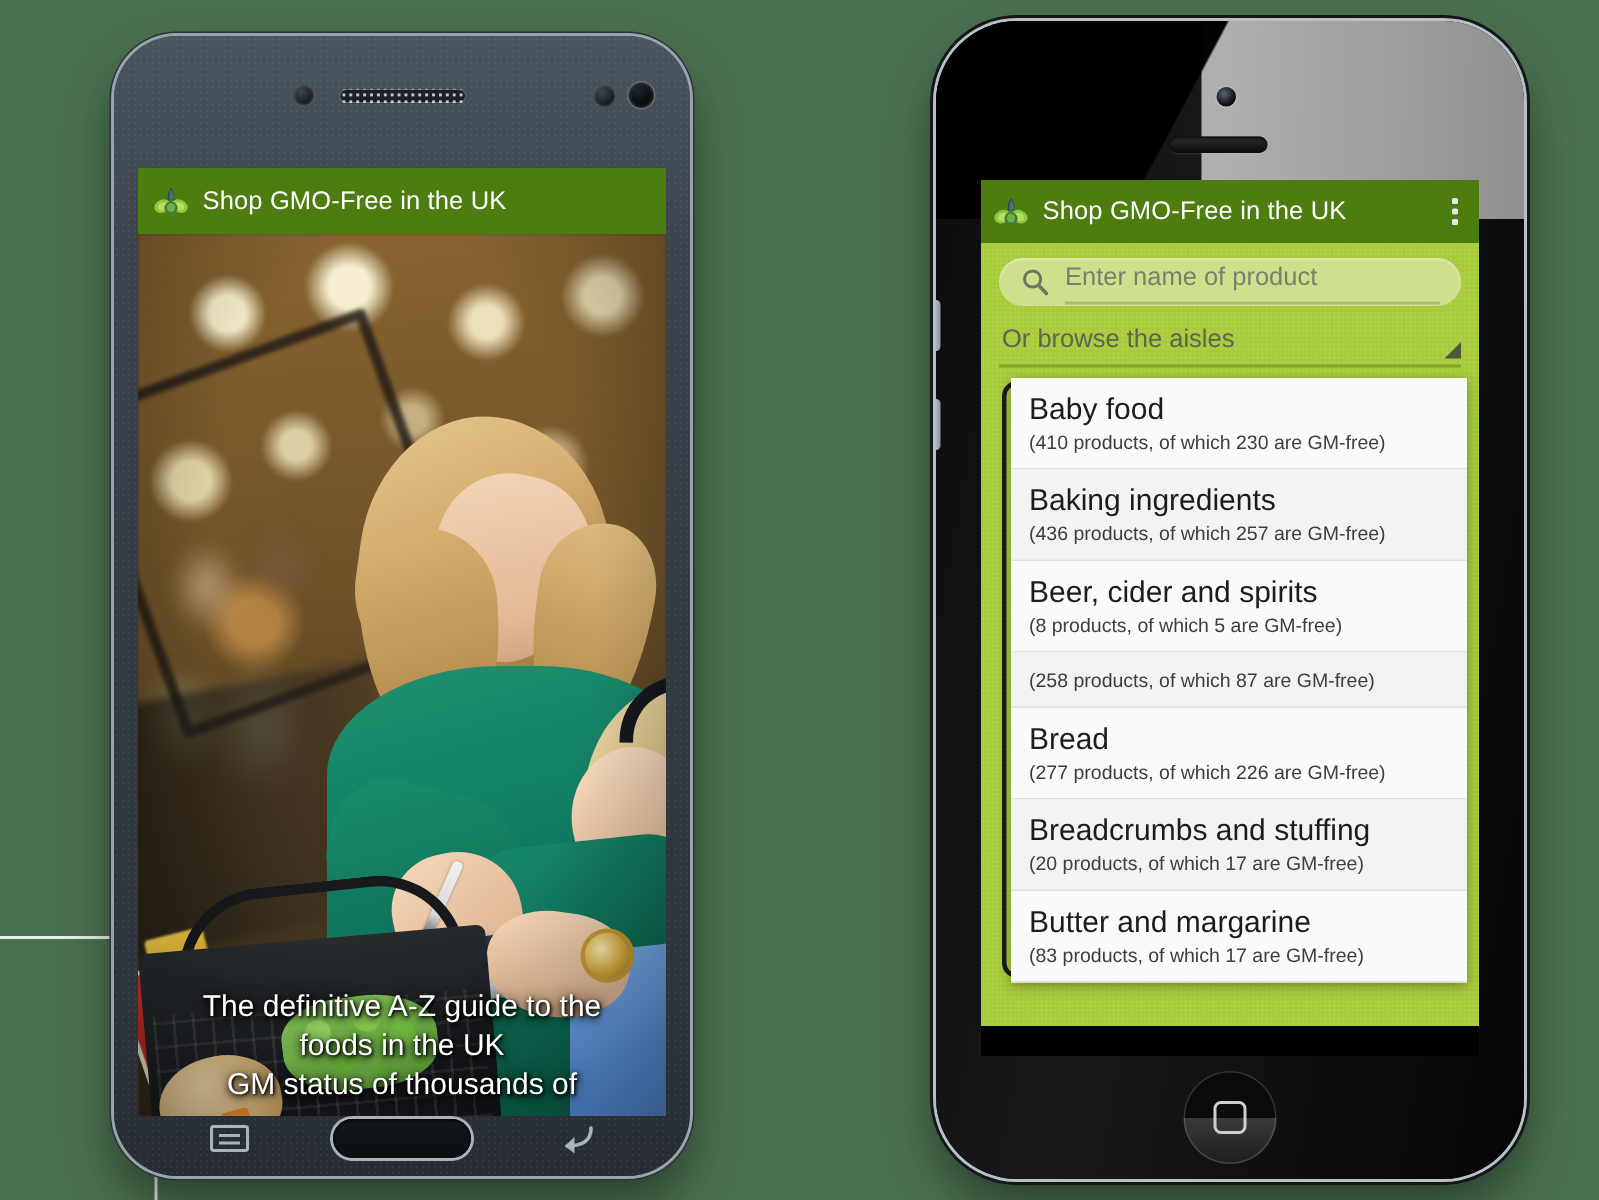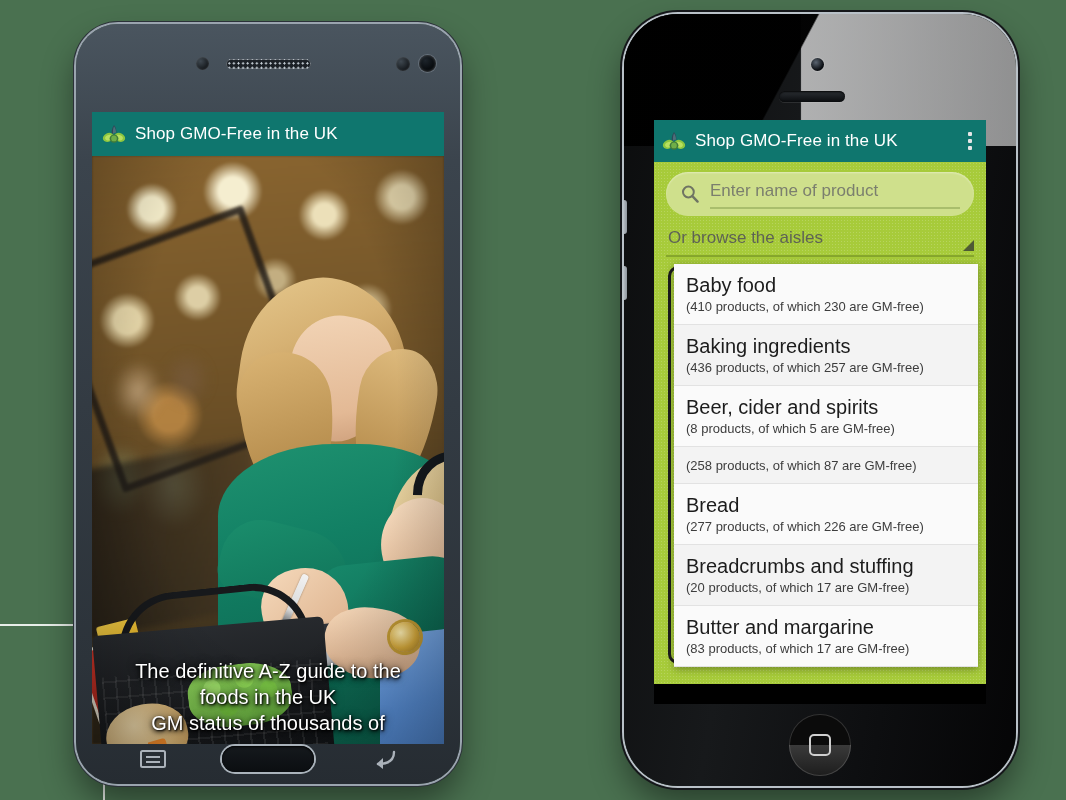--- a/index.html
+++ b/index.html
@@ -95,21 +95,21 @@
     position: absolute;
     left: 16px; top: 88px;
     width: 352px; height: 632px;
     background: #000;
     overflow: hidden;
   }
 
   
   .android-bar {
     height: 44px;
-    background: #0f766e;
+    background: #4d7c0f;
     display: flex;
     align-items: center;
     padding: 0 10px;
     position: relative;
     z-index: 5;
   }
   .android-bar .title {
     color: #ffffff;
     font-size: 17px;
     margin-left: 9px;
@@ -514,21 +514,21 @@
   .green-body {
     position: relative;
     height: 522px;
     background: #a7cb3a;
     background-image: radial-gradient(rgba(255,255,255,.18) 0.5px, transparent 0.8px);
     background-size: 3px 3px;
     padding: 10px 12px 0 12px;
   }
 
   .search-pill {
-    height: 44px;
+    height: 32px;
     border-radius: 22px;
     background: #cfe08c;
     display: flex;
     align-items: center;
     padding: 0 14px;
     box-shadow: inset 0 1px 2px rgba(255,255,255,.4);
   }
   .search-pill .mag { flex: 0 0 auto; margin-right: 10px; }
   .search-pill .ph {
     flex: 1;

